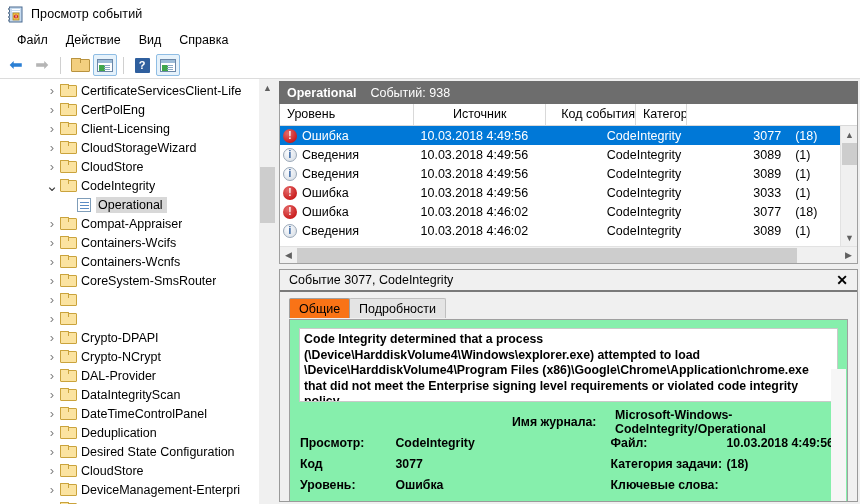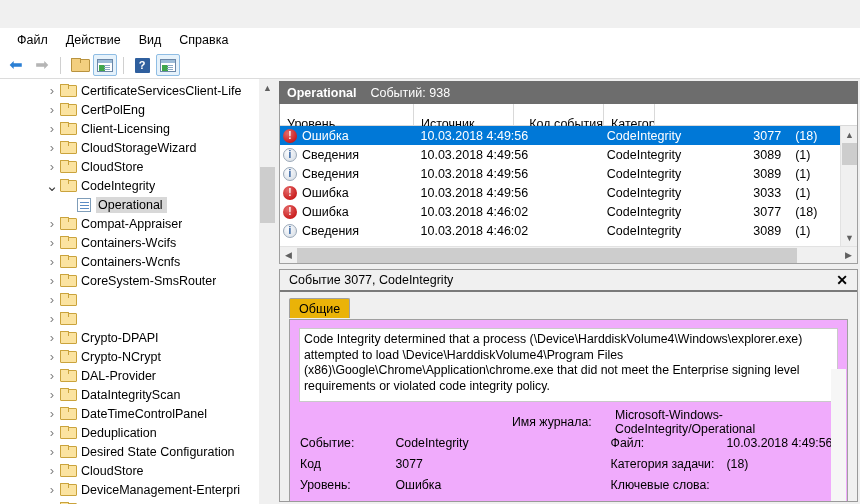--- a/index.html
+++ b/index.html
@@ -178,26 +178,26 @@
     position: absolute; left: 2px; top: 25px; width: 579px; height: 160px;
     background: #fff; border: 1px solid #a0a0a0; border-top: none;
     overflow: hidden;
   }
   .col-head {
     display: flex; height: 22px; background: #fff;
     border-bottom: 1px solid #d9d9d9;
     font-size: 12.5px;
   }
   .col-head > div {
-    padding: 13px 0 0 7px; border-right: 1px solid #d9d9d9;
+    padding: 3px 0 0 7px; border-right: 1px solid #d9d9d9;
     overflow: hidden; white-space: nowrap; height: 22px;
   }
   .c-level { width: 134px; }
   .c-date  { width: 187px; }
-  .c-src   { width: 100px; }
+  .c-src   { width: 100px; margin-left: 32px; }
   .c-id    { width: 90px; text-align: right; padding-right: 7px; }
   .c-cat   { width: 51px; border-right: none; }
 
   .ev-rows { position: absolute; left: 0; top: 22px; right: 17px; bottom: 17px; }
   .ev-row {
     display: flex; height: 19px; align-items: center; font-size: 12.5px;
     white-space: nowrap;
   }
   .ev-row.sel { background: #0078d7; color: #fff; }
   .ev-row .cell { overflow: hidden; }
@@ -240,25 +240,25 @@
   }
   .detail-close { font-size: 14px; font-weight: bold; color: #000; cursor: default; }
 
   .tabs { display: flex; padding: 6px 0 0 9px; height: 26px; }
   .tab {
     padding: 3px 9px 4px 9px; font-size: 12.5px;
     border: 1px solid #bfbfbf; border-bottom: none;
     background: #e4e4e4; margin-right: -1px;
     border-radius: 2px 2px 0 0;
   }
-  .tab.active { background: #eab308; border-color: #a0a0a0; position: relative; z-index: 2; }
+  .tab.active { background: #f97316; border-color: #a0a0a0; position: relative; z-index: 2; }
 
   .tab-body {
     position: absolute; left: 9px; right: 9px; top: 49px; bottom: 0;
-    background: #f0abfc; border: 1px solid #a0a0a0; border-bottom: none;
+    background: #86efac; border: 1px solid #a0a0a0; border-bottom: none; font-weight: bold;
   }
   .desc-box {
     margin: 8px 9px 0 9px;
     border: 1px solid #c9c9c9;
     background: #ffffff;
     padding: 3px 5px 5px 4px;
     font-size: 12.3px;
     line-height: 15.5px;
     height: 74px;
     overflow: hidden;
@@ -278,20 +278,38 @@
     background: #f6f6f6;
   }
 
   .hidden-clip { overflow: hidden; }
 </style>
 </head>
 <body>
 
 <div id="app">
 
+  <div class="titlebar">
+    <span class="title-icon">
+      <svg width="17" height="17" viewBox="0 0 17 17">
+        <rect x="2.5" y="1" width="12.5" height="15" fill="#c7dbef" stroke="#4a6a90" stroke-width="1"></rect>
+        <rect x="1" y="2" width="2" height="2" fill="#7a8fa6"></rect>
+        <rect x="1" y="6" width="2" height="2" fill="#7a8fa6"></rect>
+        <rect x="1" y="10" width="2" height="2" fill="#7a8fa6"></rect>
+        <rect x="1" y="13.5" width="2" height="2" fill="#7a8fa6"></rect>
+        <rect x="5" y="3" width="8" height="1" fill="#ffffff"></rect>
+        <rect x="5" y="5" width="8" height="1" fill="#ffffff"></rect>
+        <rect x="6" y="7" width="6" height="7" fill="#f2c94c" stroke="#b07d13" stroke-width="0.7"></rect>
+        <circle cx="9" cy="10.5" r="2.1" fill="#cc2222"></circle>
+        <rect x="8.6" y="9.2" width="0.9" height="1.8" fill="#ffffff"></rect>
+        <rect x="8.6" y="11.4" width="0.9" height="0.9" fill="#ffffff"></rect>
+      </svg>
+    </span>
+    <span class="title-text">Просмотр событий</span>
+  </div>
 
   <div class="menubar">
     <div class="menu-item">Файл</div>
     <div class="menu-item">Действие</div>
     <div class="menu-item">Вид</div>
     <div class="menu-item">Справка</div>
   </div>
 
   <div class="toolbar">
     <div class="tb-btn">
@@ -562,32 +580,33 @@
     </div>
 
     <div class="detail-pane">
       <div class="detail-title">
         <span>Событие 3077, CodeIntegrity</span>
         <span class="detail-close">✕</span>
       </div>
 
       <div class="tabs">
         <div class="tab active">Общие</div>
+        <div class="tab">Подробности</div>
       </div>
 
       <div class="tab-body">
         <div class="desc-box">Code Integrity determined that a process (\Device\HarddiskVolume4\Windows\explorer.exe) attempted to load \Device\HarddiskVolume4\Program Files (x86)\Google\Chrome\Application\chrome.exe that did not meet the Enterprise signing level requirements or violated code integrity policy.</div>
 
         <div class="fields" id="detail-fields">
             <div class="field-row">
               <div class="f-lab">Имя журнала:</div>
               <div class="f-val">Microsoft-Windows-CodeIntegrity/Operational</div>
             </div>
             <div class="field-row">
-              <div class="f-lab">Событие:</div>
+              <div class="f-lab">Просмотр:</div>
               <div class="f-val">CodeIntegrity</div>
               <div class="f-lab2">Файл:</div>
               <div class="f-val2">10.03.2018 4:49:56</div>
             </div>
             <div class="field-row">
               <div class="f-lab">Код</div>
               <div class="f-val">3077</div>
               <div class="f-lab2">Категория задачи:</div>
               <div class="f-val2">(18)</div>
             </div>

